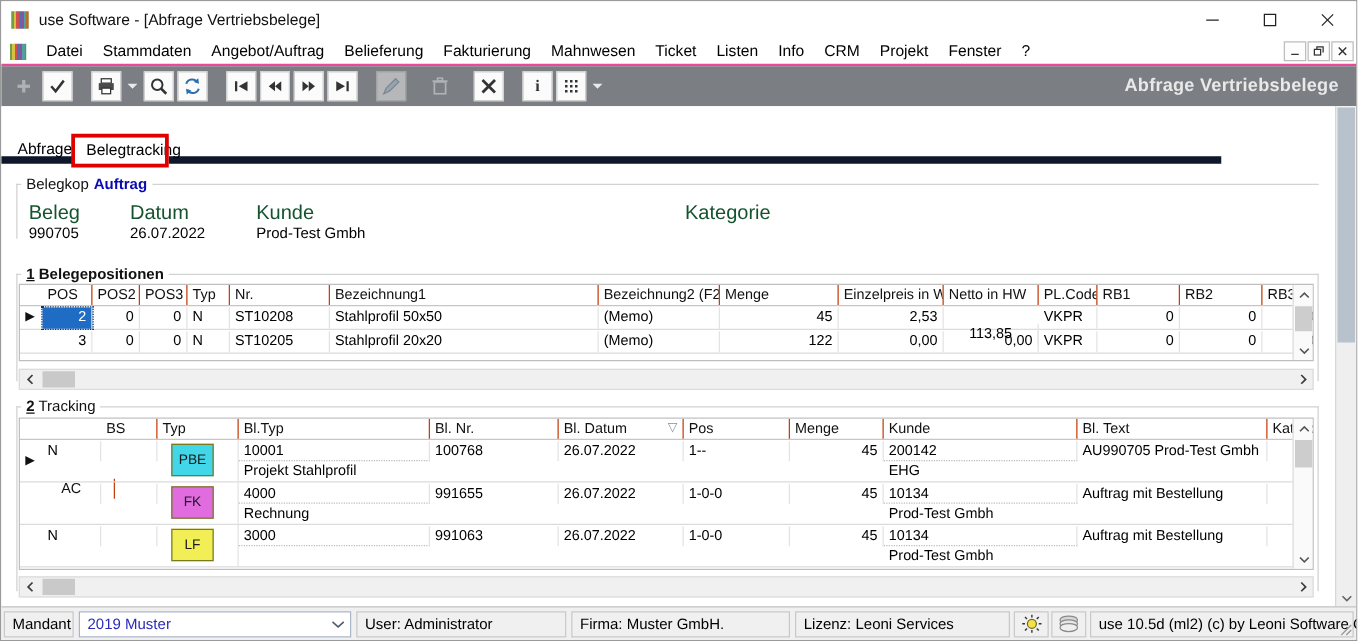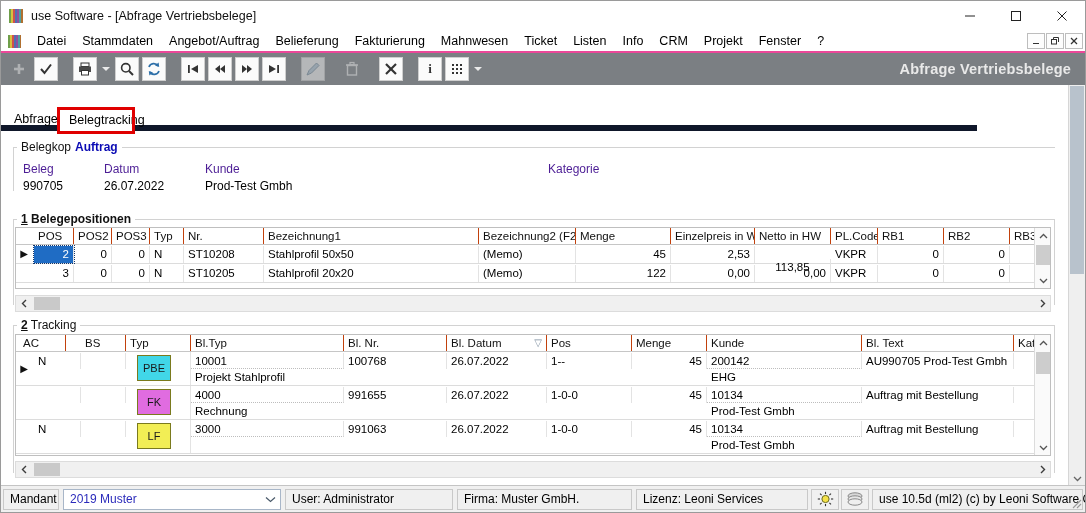--- a/index.html
+++ b/index.html
@@ -134,21 +134,21 @@
   .group {
     position: absolute; border: 1px solid #d2d2d2; border-radius: 0;
   }
   .group-label {
     position: absolute; background: #fff; padding: 0 4px;
     font-size: 12px; color: #111; white-space: nowrap;
   }
   .group-label .num { text-decoration: underline; font-weight: bold; }
   .bold-blue { color: #0a0ab4; font-weight: bold; }
 
-  .fld-label { position: absolute; font-size: 12px; color: #4c1d95; }
+  .fld-label { position: absolute; font-size: 16px; color: #14532d; }
   .fld-value { position: absolute; font-size: 12px; color: #000; }
 
   
   .grid { position: absolute; background: #fff; border: 1px solid #bfbfbf; overflow: hidden; }
   .grid-head {
     position: absolute; left: 0; top: 0; height: 17px; width: 100%;
     background: #fff; border-bottom: 1px solid #c6c6c6;
   }
   .hcell {
     position: absolute; top: 0; height: 16px; padding-left: 4px;
@@ -517,21 +517,21 @@
     </div>
 
     <div class="group" style="left:12px;top:240px;width:1042px;height:148px;border-bottom:0;"></div>
     <div class="group-label" style="left:16px;top:233px;">
       <span class="num">2</span>
       <span>Tracking</span>
     </div>
 
     <div class="grid" id="grid-tracking" style="left:14px;top:249px;width:1036px;height:122px;">
       <div class="grid-head" id="trk-head">
-          <div class="hcell" style="left: 3px; width: 47px;">AC</div>
+          <div class="hcell" style="left: 29px; width: 47px; margin-top: 48px;">AC</div>
           <div class="hcell" style="left: 65px; width: 45px;">BS</div>
           <div class="hcell" style="left: 110px; width: 65px;">Typ</div>
           <div class="hcell" style="left: 175px; width: 153px;">Bl.Typ</div>
           <div class="hcell" style="left: 328px; width: 103px;">Bl. Nr.</div>
           <div class="hcell" style="left: 431px; width: 100px;">Bl. Datum<span style="float: right; margin-right: 4px; color: rgb(126, 143, 160); font-size: 10px;">▽</span></div>
           <div class="hcell" style="left: 531px; width: 85px;">Pos</div>
           <div class="hcell" style="left: 616px; width: 75px;">Menge</div>
           <div class="hcell" style="left: 691px; width: 155px;">Kunde</div>
           <div class="hcell" style="left: 846px; width: 152px;">Bl. Text</div>
           <div class="hcell" style="left: 998px; width: 130px;">Kategorie</div>

